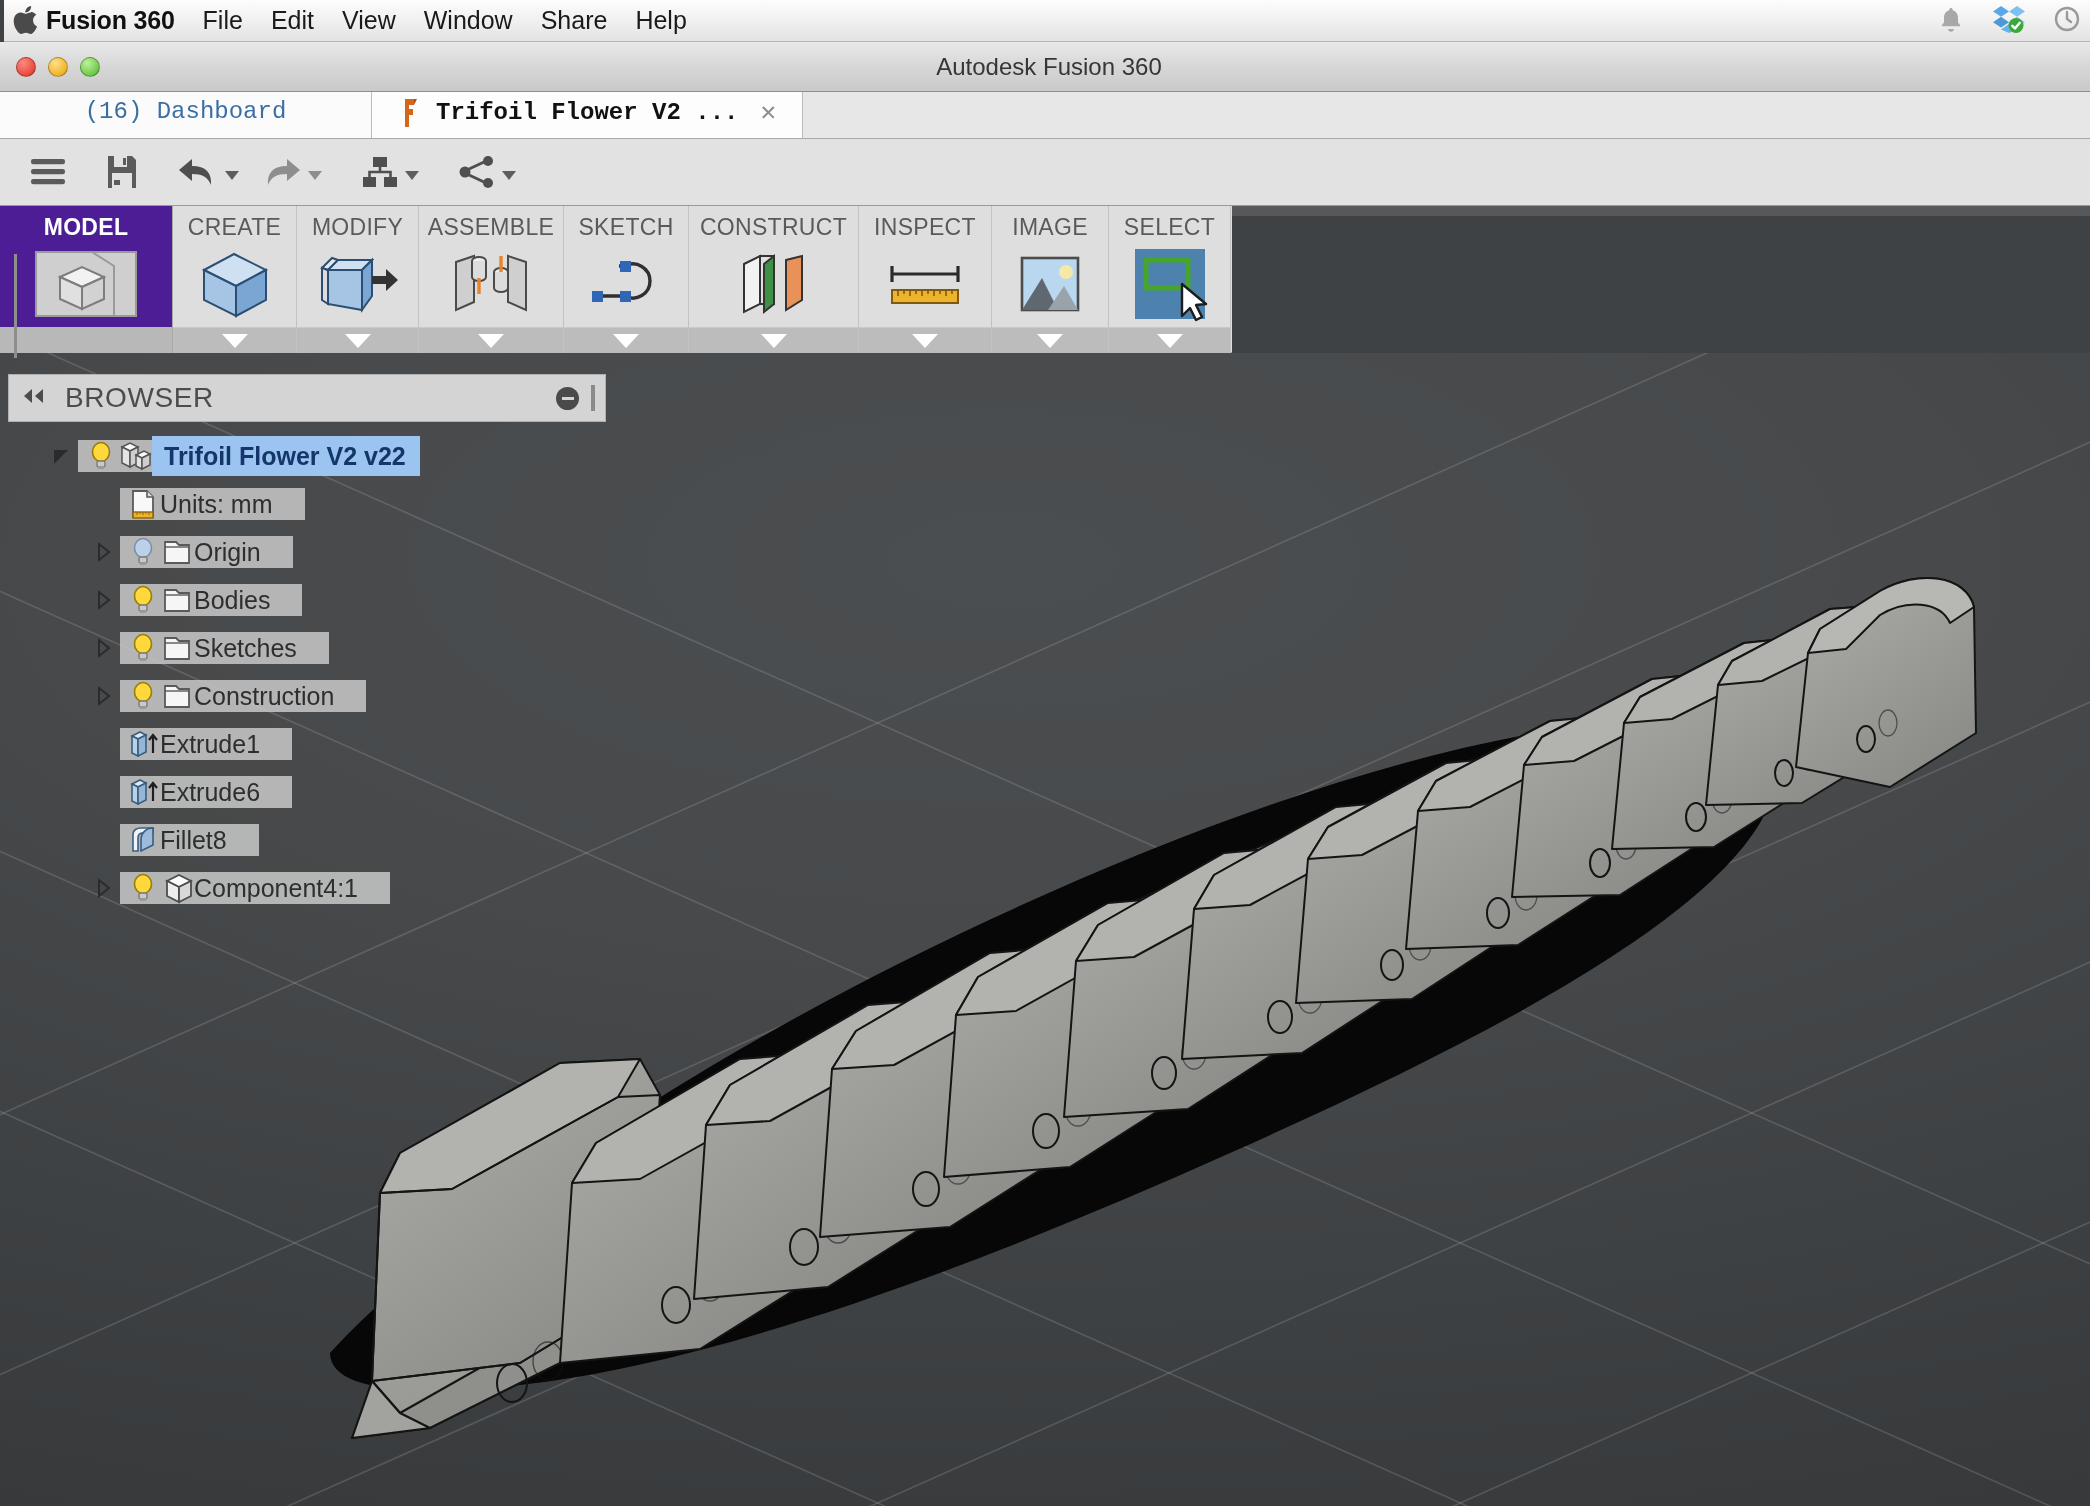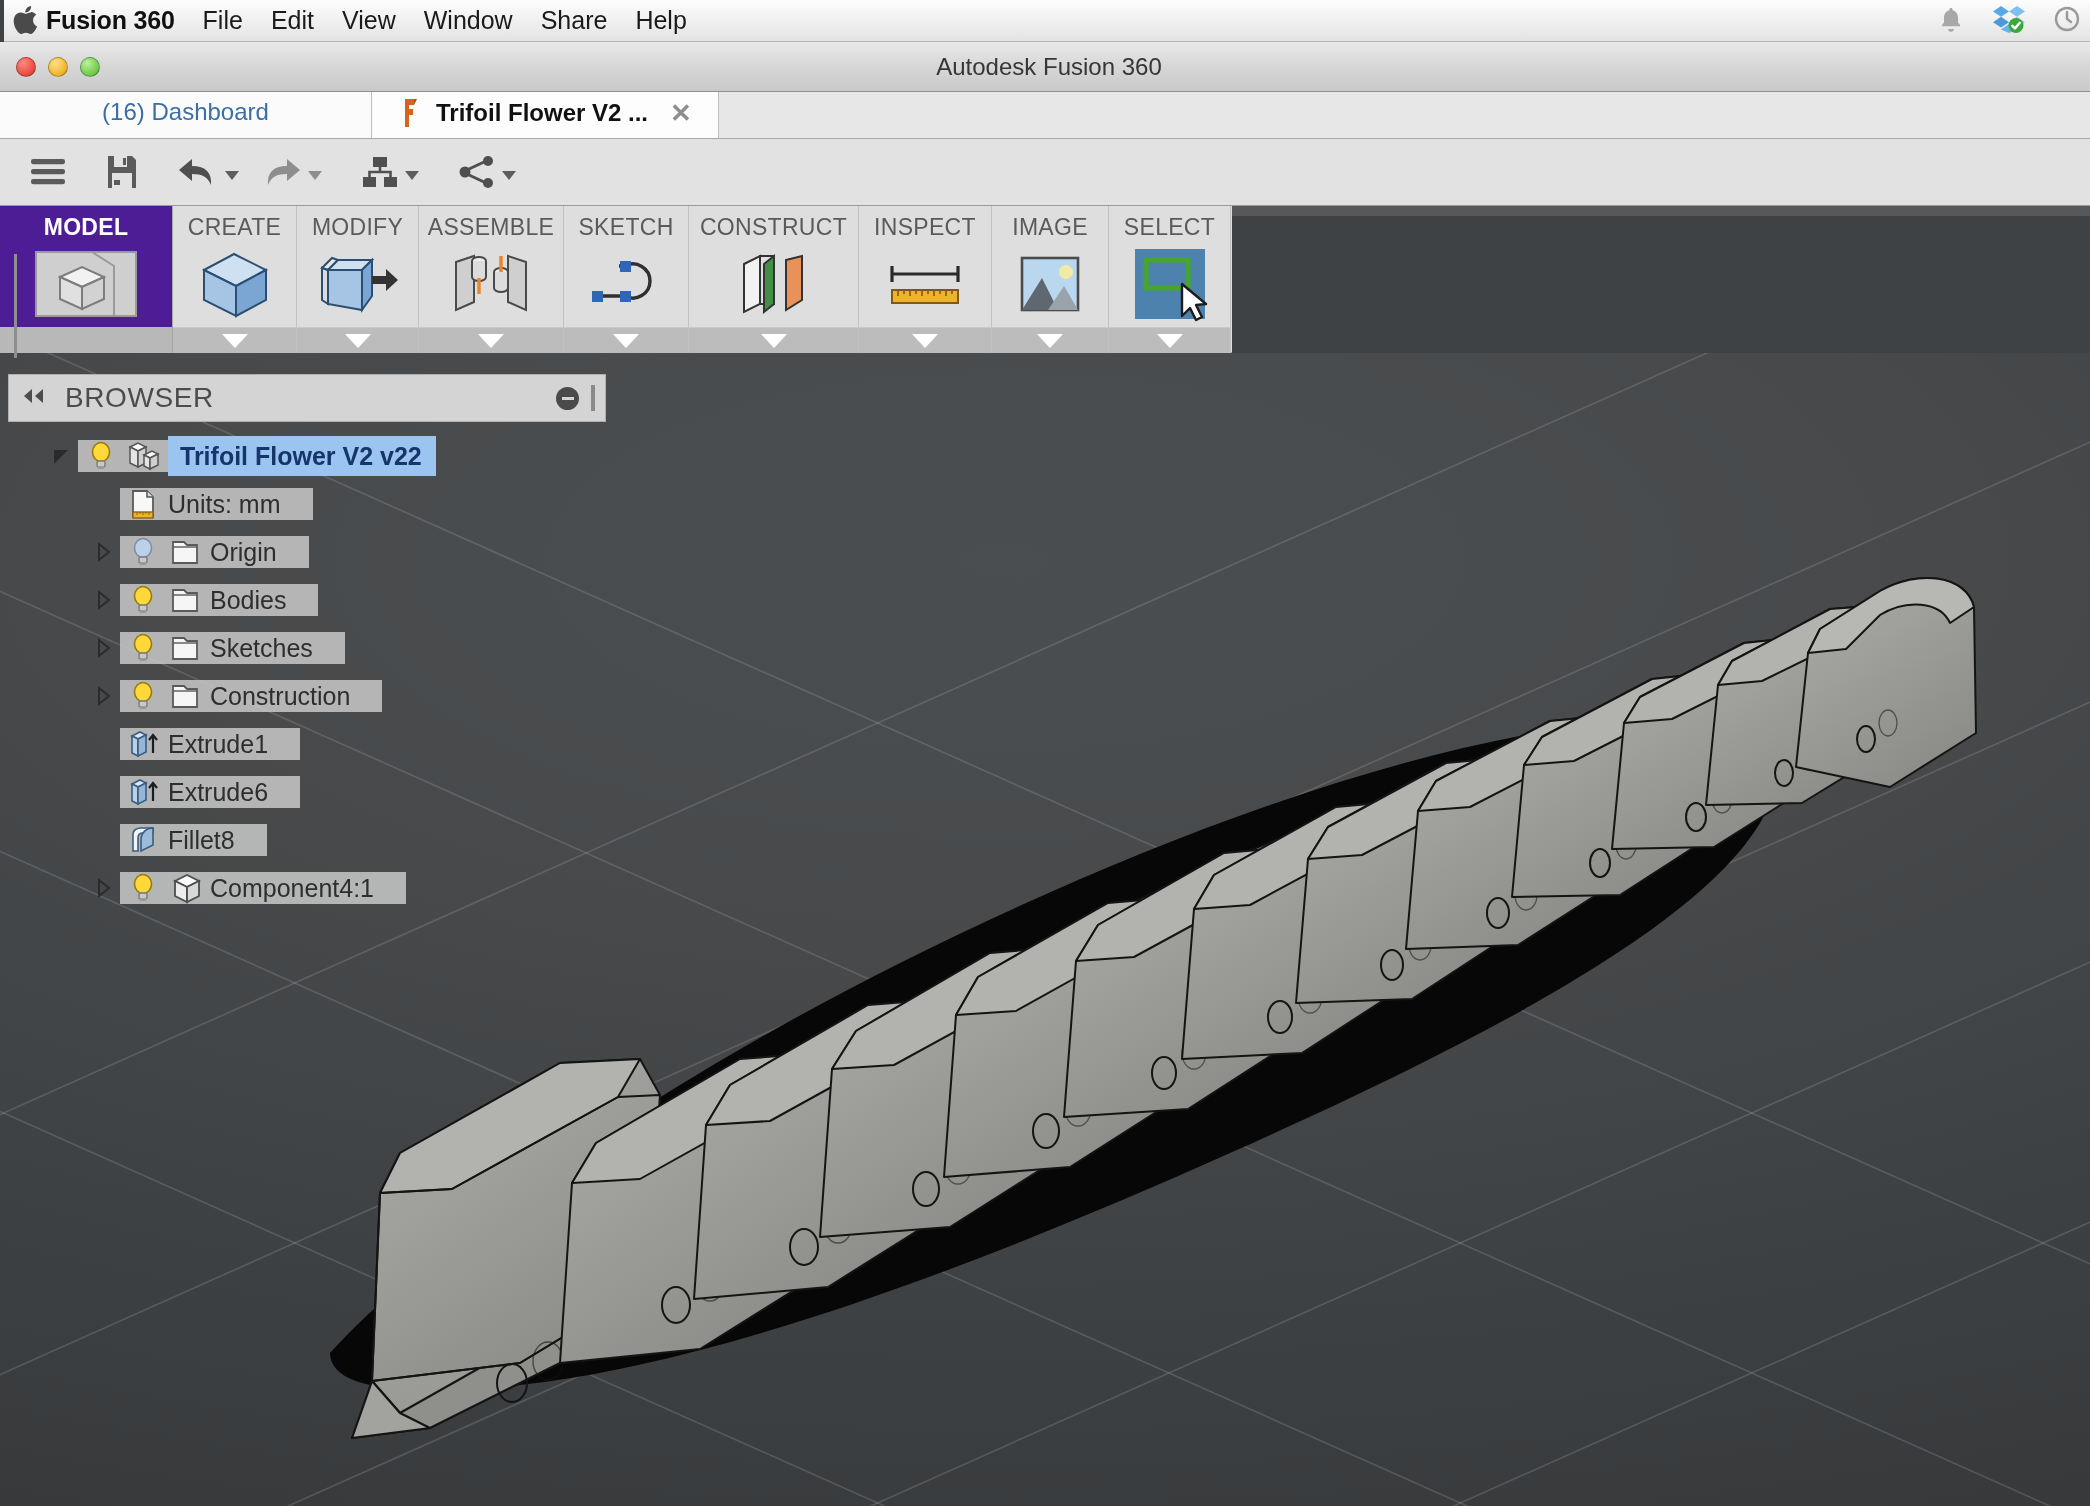--- a/index.html
+++ b/index.html
@@ -45,21 +45,21 @@
   }
 
   
   .tabbar{
     position:absolute; left:0; top:92px; width:2090px; height:47px;
     background:#e7e7e7; border-bottom:1px solid #a9a9a9; z-index:35;
     display:flex; align-items:flex-end;
   }
   .tab{
     height:53px; display:flex; align-items:center; justify-content:center;
-    padding:0 26px; font-size:24px; position:relative;
+    padding:0 26px; font-size:24px; position:relative;font-family:Liberation Mono, monospace;
   }
   .tab.dash{
     width:372px; color:#3b6ea5; background:#fbfbfb;
     border-right:1px solid #bcbcbc;
   }
   .tab.doc{
     min-width:340px; background:#fdfdfd; color:#111; font-weight:bold;
     border-right:1px solid #bcbcbc; gap:14px;
     border-top:2px solid #f2f2f2;
   }
@@ -157,21 +157,21 @@
   .trow{
     display:flex; align-items:center; height:44px; margin-bottom:4px;
     position:relative;
   }
   .twist{
     width:34px; display:flex; align-items:center; justify-content:center; flex:none;
   }
   .twist svg{ display:block; }
   .tchip{
     display:inline-flex; align-items:center; height:32px;
-    background:rgba(205,205,205,0.82); padding:0 18px 0 6px; gap:8px;
+    background:rgba(205,205,205,0.82); padding:0 18px 0 6px; 
   }
   .tchip.sel{ background:rgba(205,205,205,0.82); padding-right:0; }
   .tlabel{
     font-size:25px; color:#2e2e2e; white-space:nowrap; padding-right:14px;
   }
   .tlabel.selected{
     background:#9cc4f0; color:#14366b; font-weight:bold;
     padding:4px 14px 4px 12px; line-height:32px;
   }
   .ic{ width:34px; height:34px; flex:none; display:block; }

